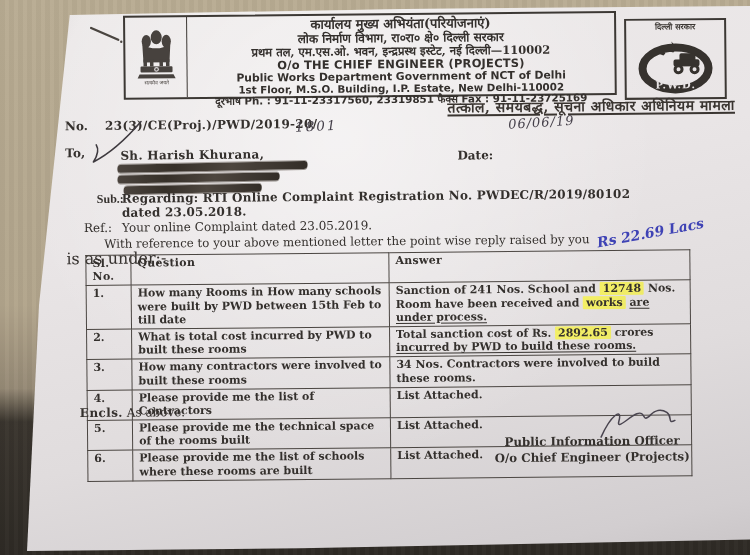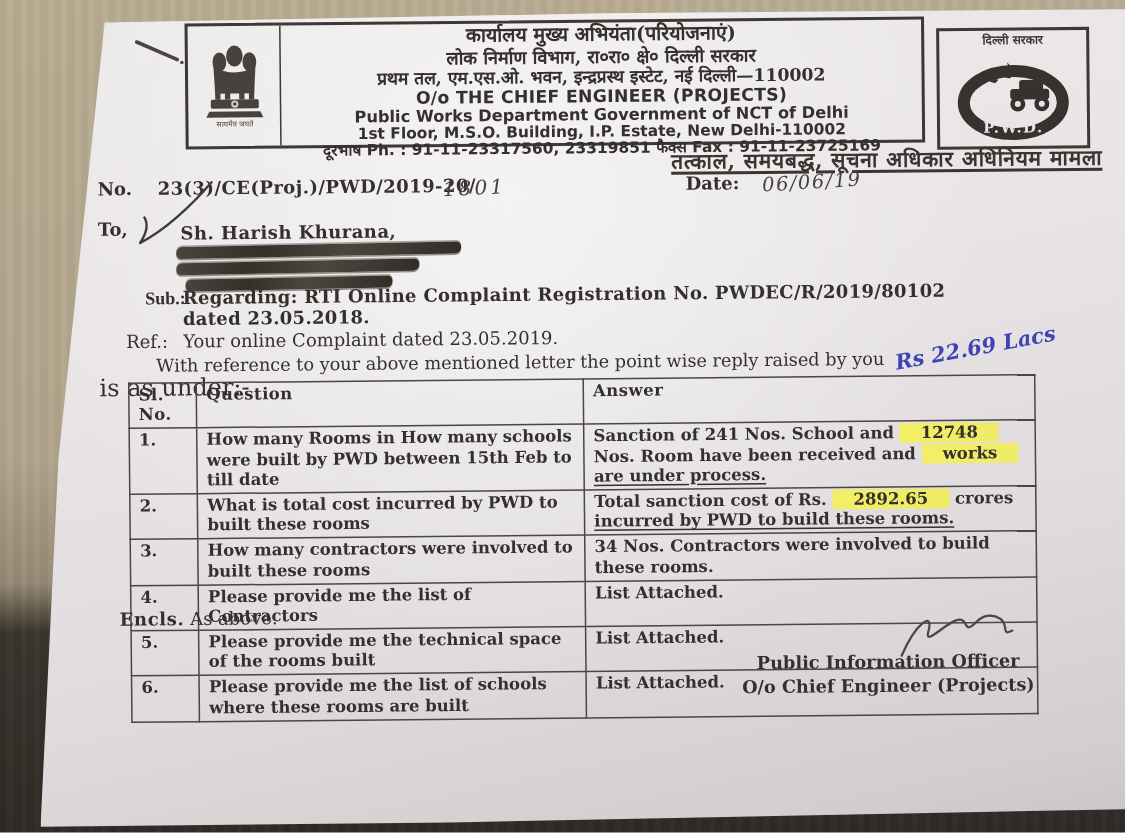--- a/index.html
+++ b/index.html
@@ -45,21 +45,21 @@
     text-decoration:underline; text-decoration-thickness:1.5px; text-underline-offset:2px;
     color:#3a3531; letter-spacing:0.5px;
   }
 
   
   .refline { position:absolute; left:66px; top:117px; width:660px; font-size:12px; font-weight:bold; }
   .refline .no-label { position:absolute; left:0; }
   .refline .no-value { position:absolute; left:40px; letter-spacing:0.3px; }
   .hand { font-style:italic; color:#45404a; font-family:"DejaVu Serif",serif; }
   .refline .no-hand { position:absolute; left:230px; top:1px; font-size:13.5px; letter-spacing:2px; transform:rotate(-2deg); font-weight:normal; }
-  .refline .date-label { position:absolute; left:392px; }
+  .refline .date-label { position:absolute; left:392px;margin-top:33px; }
   .refline .date-hand { position:absolute; left:443px; top:0; font-size:13px; letter-spacing:1px; transform:rotate(-3deg); font-weight:normal; }
   .to-label { position:absolute; left:66px; top:144px; font-size:12px; font-weight:bold; }
   .recipient-name { position:absolute; left:121px; top:147px; font-size:12px; font-weight:bold; letter-spacing:0.3px; }
   .redact { position:absolute; left:118px; height:8px; background:linear-gradient(90deg,#4a433d,#363029 30%,#4d463f 60%,#332d27); border-radius:4px 3px 4px 3px; box-shadow:0 1px 0 rgba(60,50,40,0.5), 0 -1px 0 rgba(60,50,40,0.4); transform:rotate(-0.6deg);}
   .redact.r1 { top:162px; width:190px; }
   .redact.r2 { top:173px; width:162px; }
   .redact.r3 { top:184px; width:138px; left:124px; }
 
   
   .sub-block { position:absolute; left:84px; top:190px; width:600px; font-size:12px; font-weight:bold; }
@@ -75,21 +75,21 @@
   
   table.qa { position:absolute; left:85px; top:253px; width:605px; border-collapse:collapse; }
   table.qa th, table.qa td {
     border:1.5px solid #4b4642; font-size:11px; font-weight:bold; color:#34302d;
     padding:1px 6px 2px 6px; vertical-align:top; line-height:1.2; text-align:left;
   }
   table.qa th { letter-spacing:0.3px; }
   col.c-sl { width:45px; }
   col.c-q  { width:258px; }
   td.cell-q, td.cell-a { text-align:justify; text-align-last:left; }
-  .hl { background:linear-gradient(100deg, rgba(246,242,80,0.85), rgba(240,236,90,0.9)); padding:0 14px; border-radius:1px; }
+  .hl { background:linear-gradient(100deg, rgba(246,242,80,0.85), rgba(240,236,90,0.9)); padding:0 3px; border-radius:1px; }
   .ul { text-decoration:underline; text-underline-offset:1.5px; }
 
   
   .encl { position:absolute; left:78px; top:404px; font-size:12px; }
   .encl b { font-weight:bold; letter-spacing:0.4px; }
   .sig-block { position:absolute; left:440px; top:437px; width:300px; text-align:center; font-size:11.8px; font-weight:bold; line-height:1.35; }
   .sig-svg { position:absolute; left:595px; top:408px; }
   .mark-svg { position:absolute; }
 </style>
 </head>

